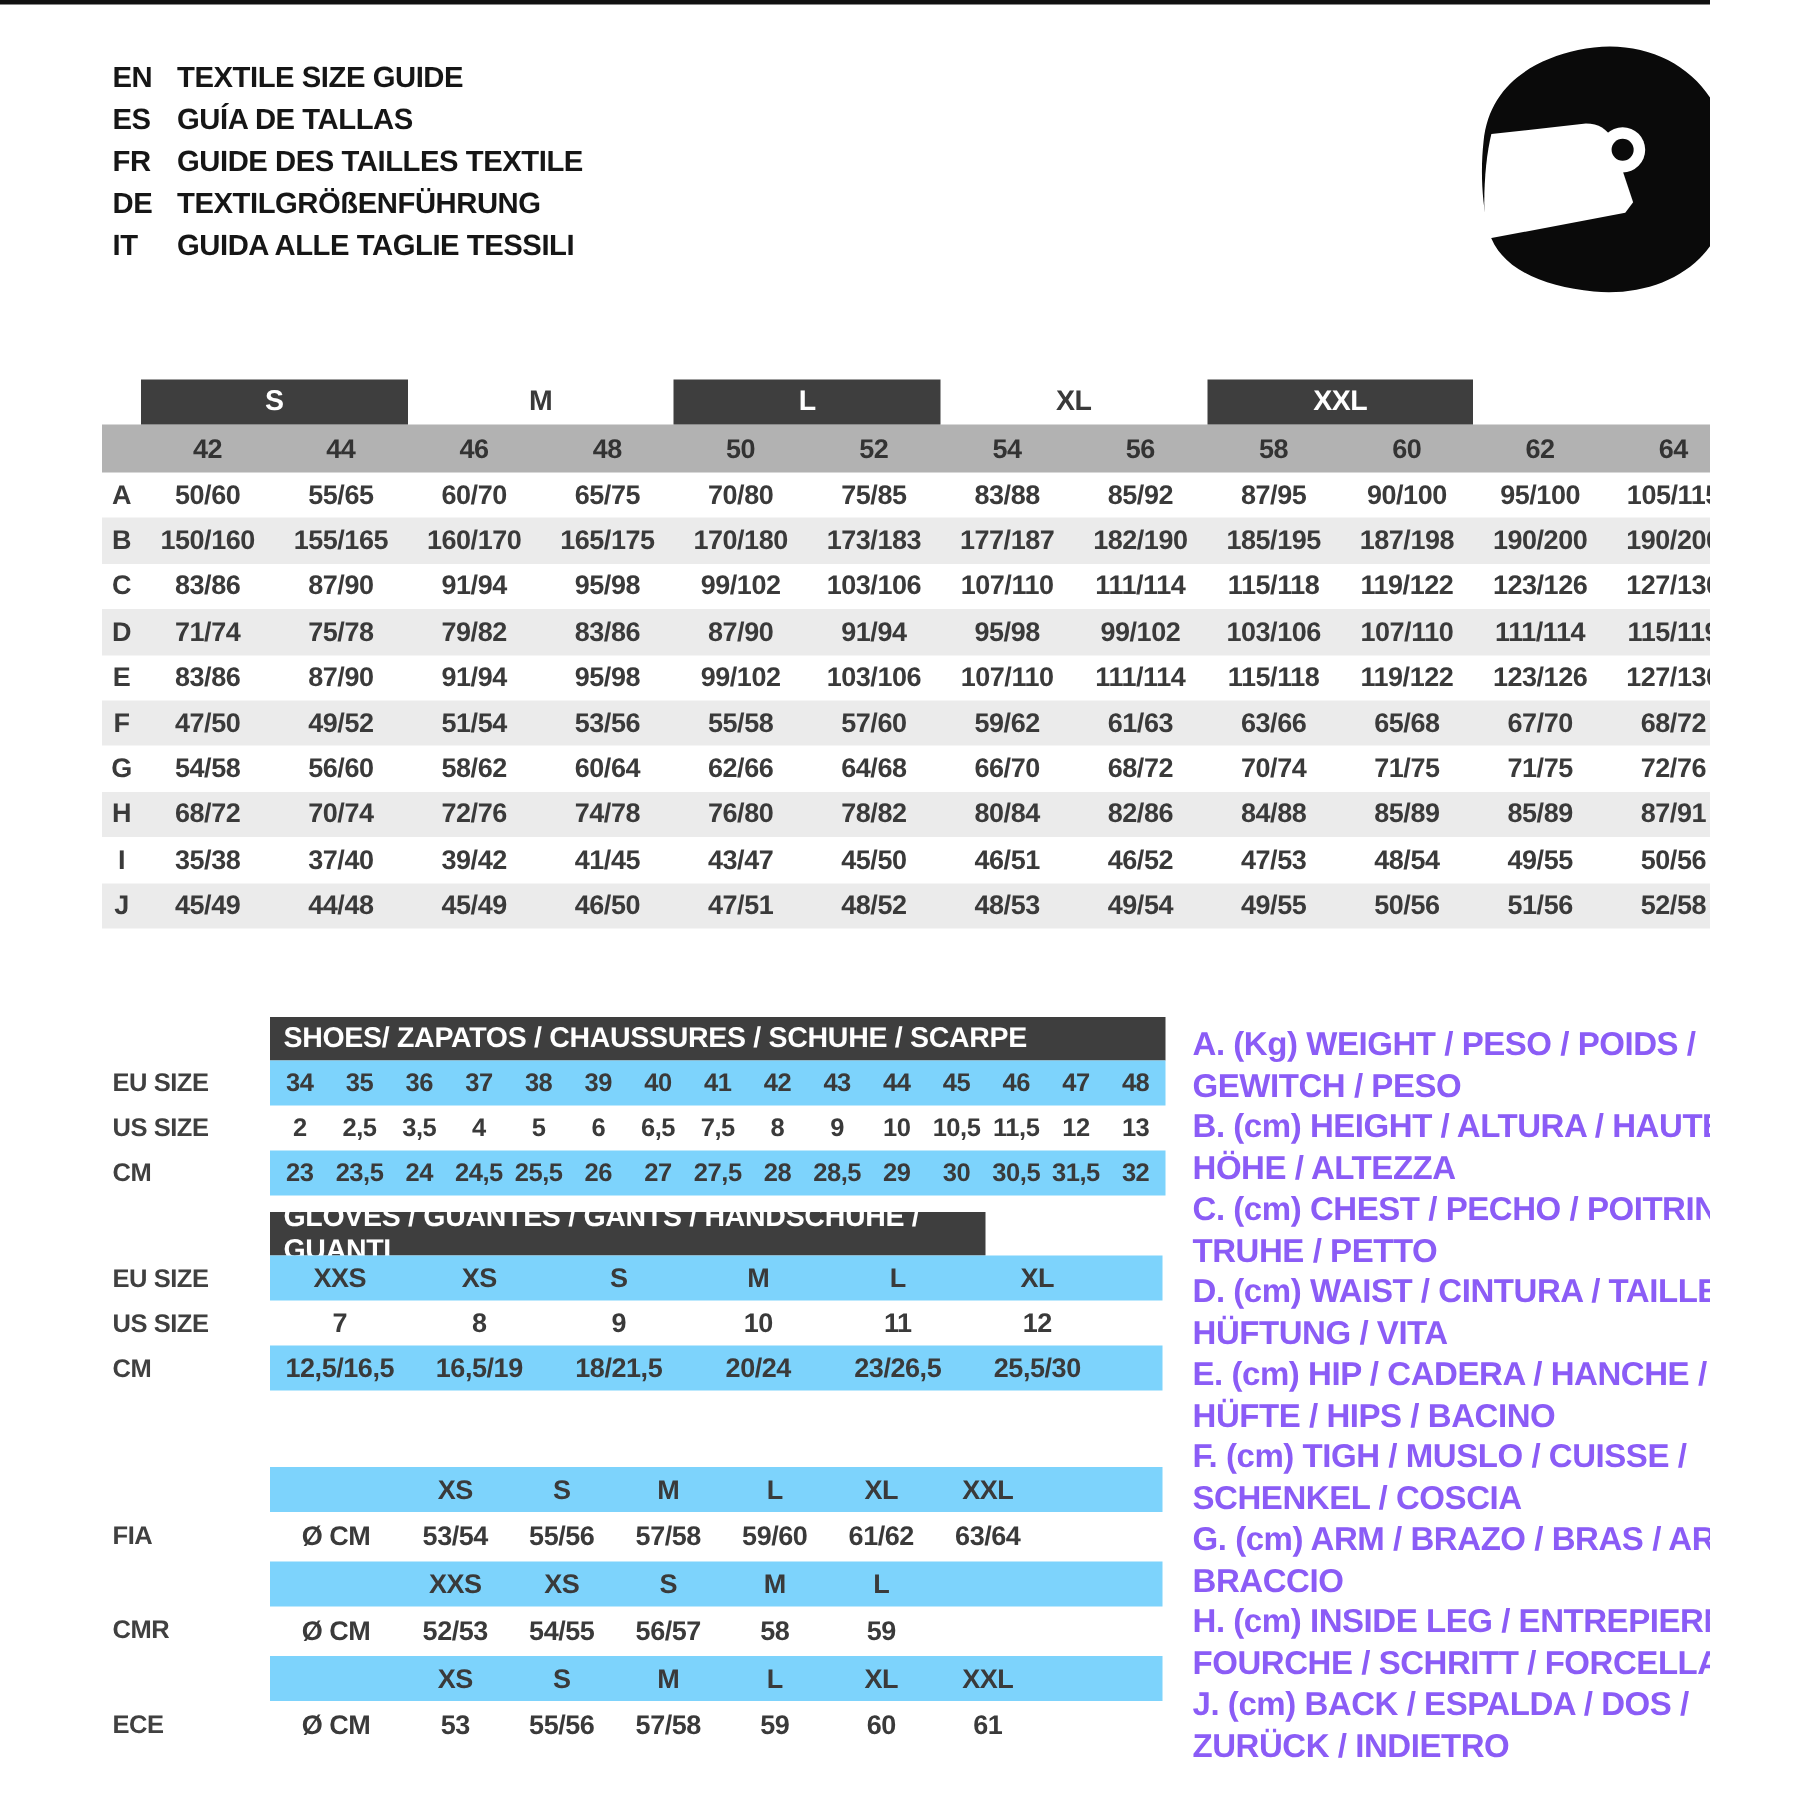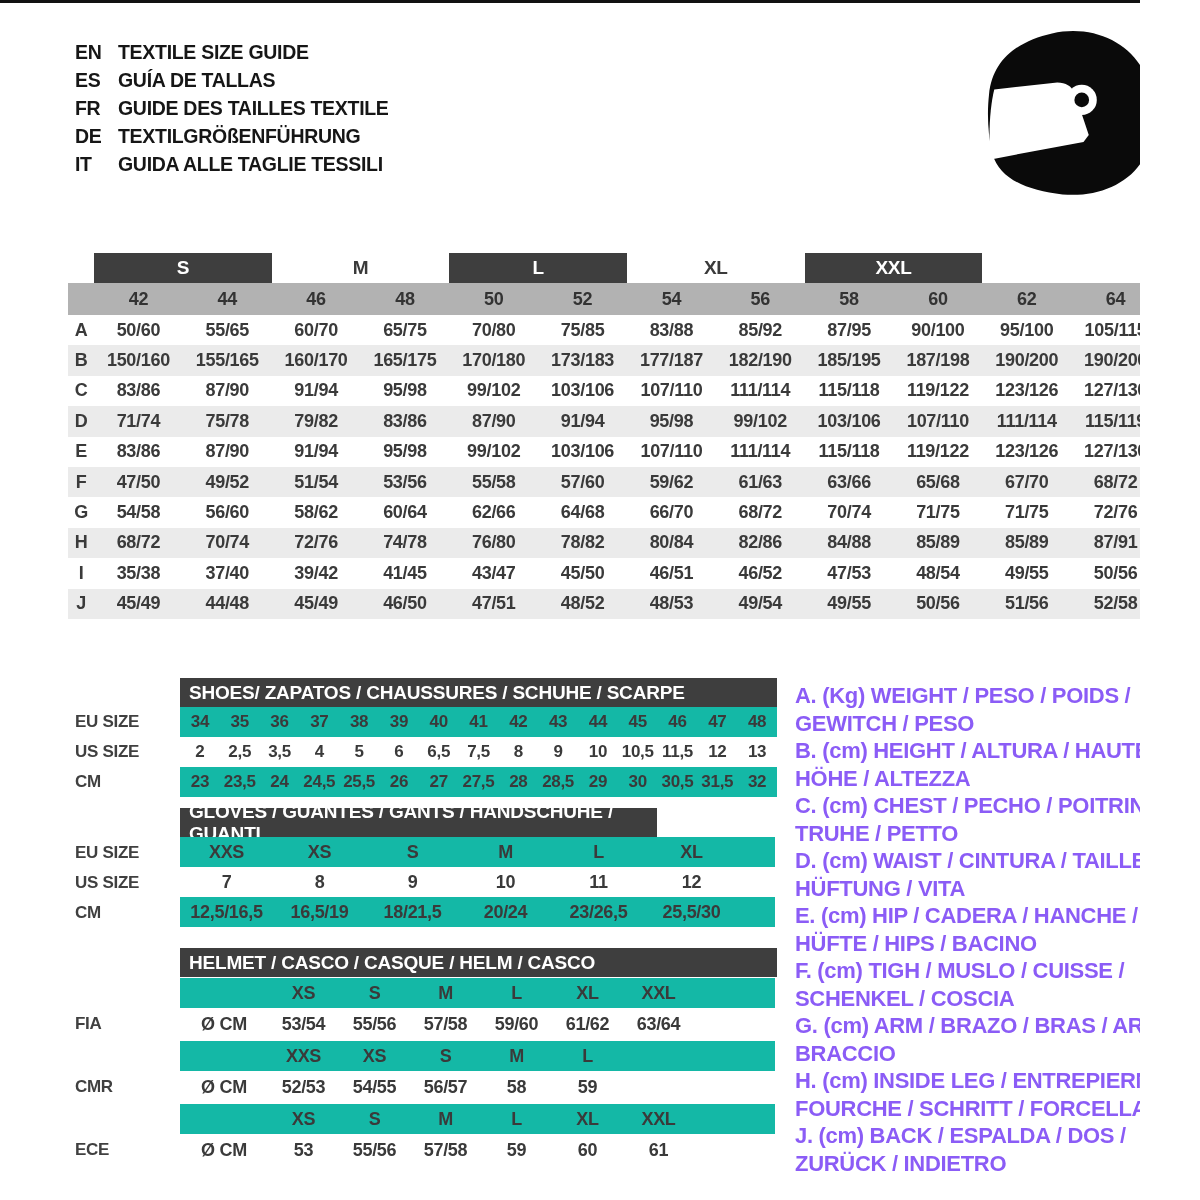--- a/index.html
+++ b/index.html
@@ -34,21 +34,21 @@
   
   .bar{position:absolute;background:#3e3e3e;color:#fff;display:flex;align-items:center;
        padding-left:9px;font-size:19px;height:29px;box-sizing:border-box;letter-spacing:-0.2px;}
   .shoes-bar{left:180px;top:678px;width:597px;}
   .gloves-bar{left:180px;top:808px;width:477px;}
   .helmet-bar{left:180px;top:948px;width:597px;}
 
   
   #shoes-rows{position:absolute;left:180px;top:707px;width:597px;}
   .band{height:30px;}
-  .band.gray{background:#14b8a6;}
+  .band.gray{background:#7dd3fc;}
   .grid15{display:grid;grid-template-columns:repeat(15,1fr);height:100%;font-size:17px;}
 
   
   #gloves-rows{position:absolute;left:180px;top:837px;width:595px;}
   .grid6{display:grid;grid-template-columns:repeat(6,93px);width:558px;height:100%;font-size:18px;}
 
   
   #helmet-rows{position:absolute;left:180px;top:978px;width:595px;}
   .vband{height:33px;}
   .helmet-grid{display:grid;grid-template-columns:88px repeat(6,71px);height:100%;font-size:18px;}
@@ -373,21 +373,20 @@
           <div class="cell">20/24</div>
           <div class="cell">23/26,5</div>
           <div class="cell">25,5/30</div>
         </div>
       </div>
     </div>
   <div class="mlabel" style="top:843px">EU SIZE</div>
   <div class="mlabel" style="top:873px">US SIZE</div>
   <div class="mlabel" style="top:903px">CM</div>
 
-  <div class="bar helmet-bar">HELMET / CASCO / CASQUE / HELM / CASCO</div>
   <div id="helmet-rows">
       <div class="band gray">
         <div class="helmet-grid">
           <div class="cell"></div>
           <div class="cell">XS</div>
           <div class="cell">S</div>
           <div class="cell">M</div>
           <div class="cell">L</div>
           <div class="cell">XL</div>
           <div class="cell">XXL</div>

